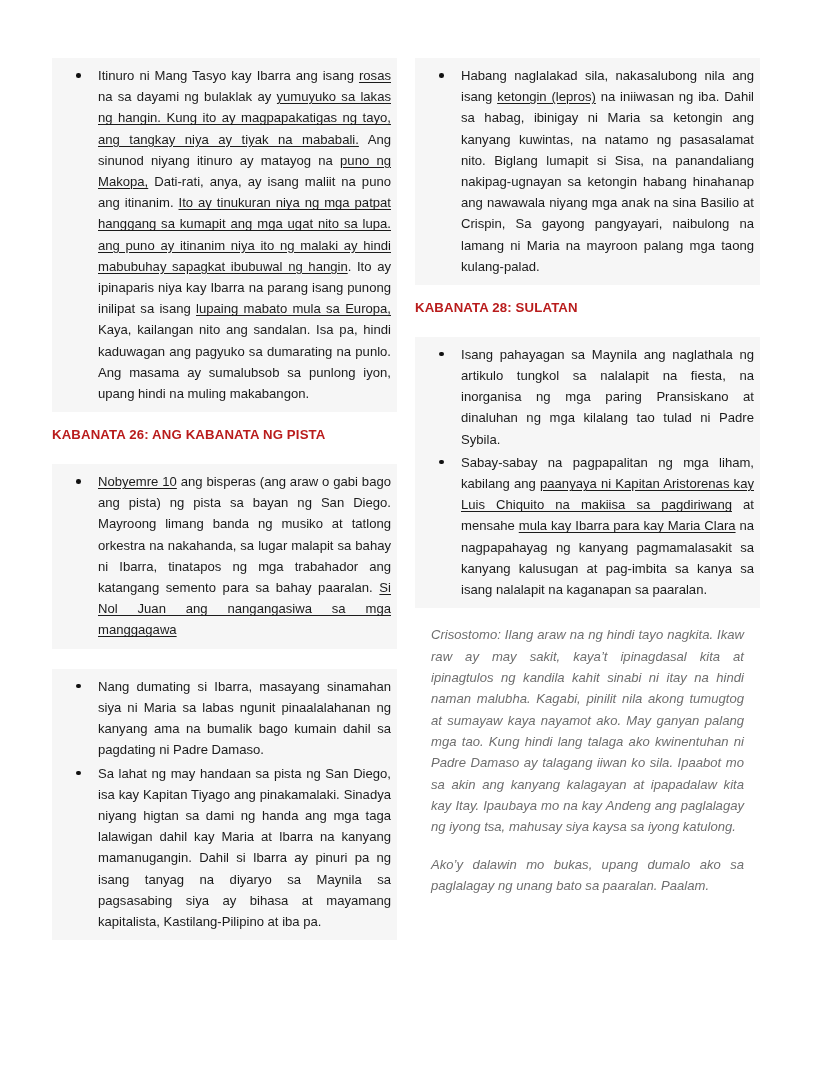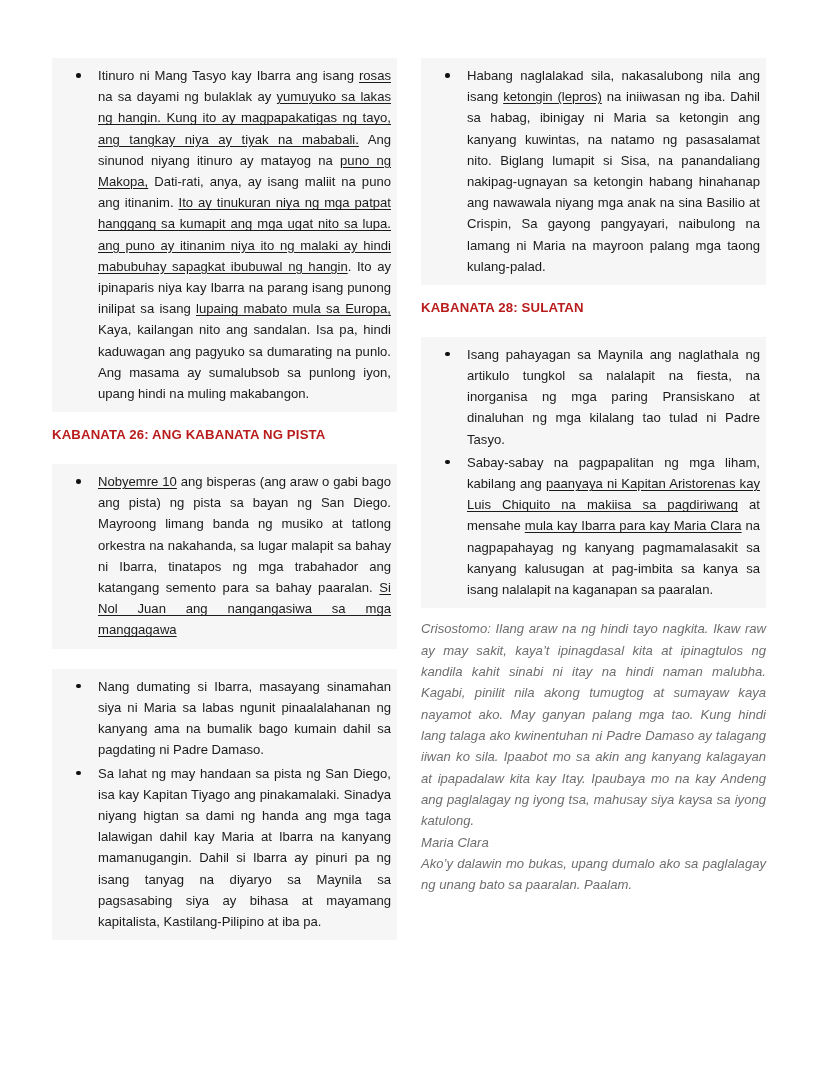--- a/index.html
+++ b/index.html
@@ -14,21 +14,21 @@
     color: #1b1b1b;
     position: relative;
     overflow: hidden;
   }
   .page {
     position: absolute;
     inset: 0;
     display: flex;
     padding: 58px 48px 0 52px;
     box-sizing: border-box;
-    gap: 24px;
+    gap: 18px;
   }
   .column {
     width: 345px;
     flex: 0 0 345px;
   }
 
   
   .heading {
     font-size: 13.2px;
     font-weight: bold;
@@ -75,21 +75,21 @@
 
   
   .letter {
     margin: 10px 0 0 0;
     color: #6e6e6e;
     font-style: italic;
     font-size: 13.1px;
     line-height: 1.63;
   }
   .letter p {
-    margin: 0;
+    margin: 16px;
     text-align: justify;
     text-justify: inter-word;
     font-style: italic;
   }
   .letter p.plain { text-align: left; }
   .spacer-md { height: 20px; }
 </style>
 </head>
 <body>
 
@@ -132,26 +132,25 @@
         <li><span>Habang naglalakad sila, nakasalubong nila ang isang </span><span class="u">ketongin (lepros)</span><span> na iniiwasan ng iba. Dahil sa habag, ibinigay ni Maria sa ketongin ang kanyang kuwintas, na natamo ng pasasalamat nito. Biglang lumapit si Sisa, na panandaliang nakipag-ugnayan sa ketongin habang hinahanap ang nawawala niyang mga anak na sina Basilio at Crispin, Sa gayong pangyayari, naibulong na lamang ni Maria na mayroon palang mga taong kulang-palad.</span></li>
       </ul>
     </div>
 
     <div class="heading">KABANATA 28: SULATAN</div>
 
     <div class="spacer-md"></div>
 
     <div class="block">
       <ul class="bullets">
-        <li><span>Isang pahayagan sa Maynila ang naglathala ng artikulo tungkol sa nalalapit na fiesta, na inorganisa ng mga paring Pransiskano at dinaluhan ng mga kilalang tao tulad ni Padre Tasyo.</span></li>
+        <li><span>Isang pahayagan sa Maynila ang naglathala ng artikulo tungkol sa nalalapit na fiesta, na inorganisa ng mga paring Pransiskano at dinaluhan ng mga kilalang tao tulad ni Padre Sybila.</span></li>
         <li><span>Sabay-sabay na pagpapalitan ng mga liham, kabilang ang </span><span class="u">paanyaya ni Kapitan Aristorenas kay Luis Chiquito na makiisa sa pagdiriwang</span><span> at mensahe </span><span class="u">mula kay Ibarra para kay Maria Clara</span><span> na nagpapahayag ng kanyang pagmamalasakit sa kanyang kalusugan at pag-imbita sa kanya sa isang nalalapit na kaganapan sa paaralan.</span></li>
       </ul>
     </div>
 
     <div class="letter">
       <p>Crisostomo: Ilang araw na ng hindi tayo nagkita. Ikaw raw ay may sakit, kaya’t ipinagdasal kita at ipinagtulos ng kandila kahit sinabi ni itay na hindi naman malubha.  Kagabi, pinilit nila akong tumugtog at sumayaw kaya nayamot ako.  May ganyan palang mga tao.  Kung hindi lang talaga ako kwinentuhan ni Padre Damaso ay talagang iiwan ko sila. Ipaabot mo sa akin ang kanyang kalagayan at ipapadalaw kita kay Itay. Ipaubaya mo na kay Andeng ang paglalagay ng iyong tsa, mahusay siya kaysa sa iyong katulong.</p>
-      <p class="plain">Maria Clara</p>
       <p>Ako’y dalawin mo bukas, upang dumalo ako sa paglalagay ng unang bato sa paaralan. Paalam.</p>
     </div>
 
   </div>
 
 </div>
 
 </body></html>

